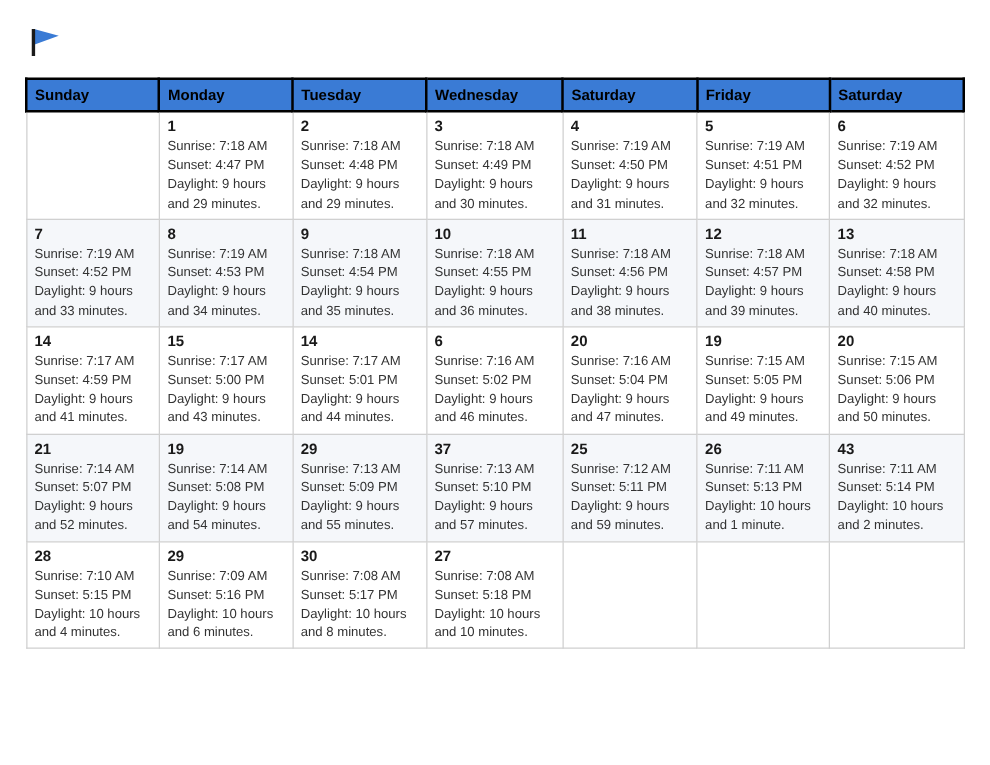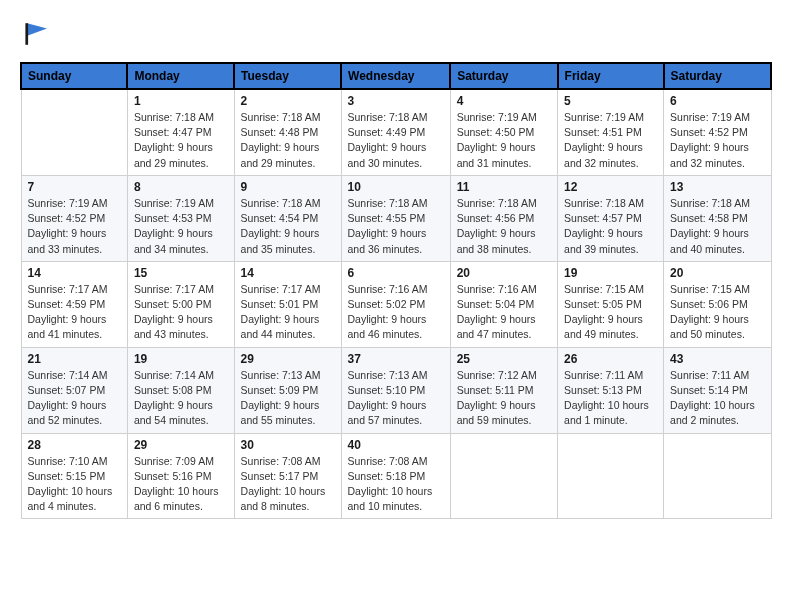--- a/index.html
+++ b/index.html
@@ -252,21 +252,21 @@
           </td>
           <td>
             <span class="day-number">29</span>
             <div class="day-info">Sunrise: 7:09 AM<br>Sunset: 5:16 PM<br>Daylight: 10 hours<br>and 6 minutes.</div>
           </td>
           <td>
             <span class="day-number">30</span>
             <div class="day-info">Sunrise: 7:08 AM<br>Sunset: 5:17 PM<br>Daylight: 10 hours<br>and 8 minutes.</div>
           </td>
           <td>
-            <span class="day-number">40</span>
+            <span class="day-number">27</span>
             <div class="day-info">Sunrise: 7:08 AM<br>Sunset: 5:18 PM<br>Daylight: 10 hours<br>and 10 minutes.</div>
           </td>
           <td class="empty-cell"></td>
           <td class="empty-cell"></td>
           <td class="empty-cell"></td>
         </tr>
       </tbody>
   </table>
 </div>
 

